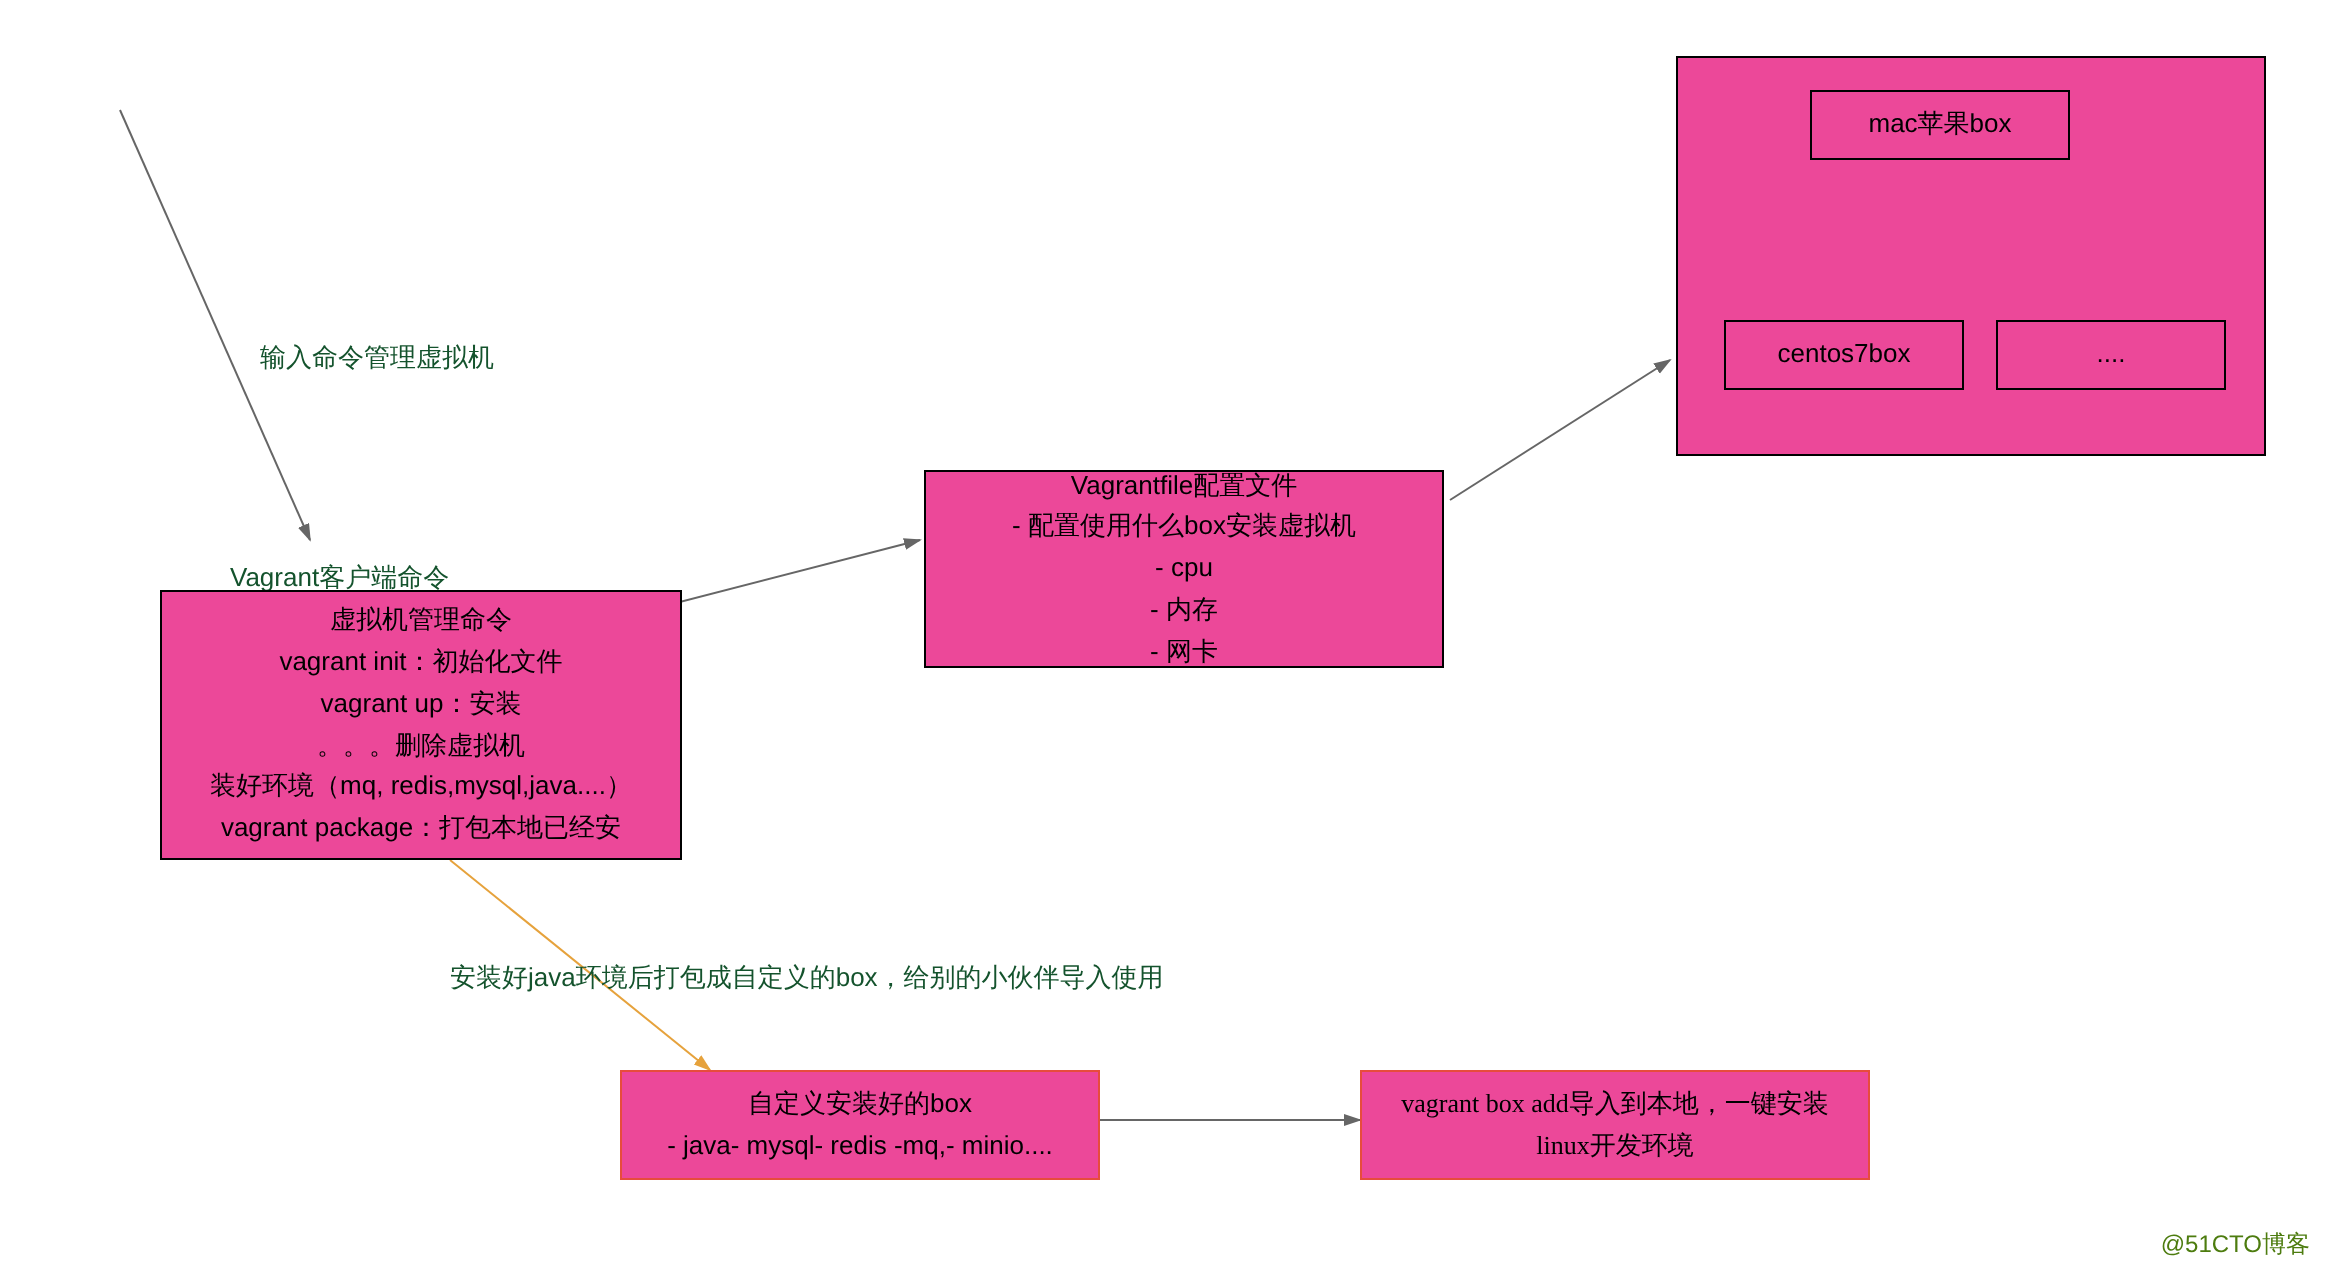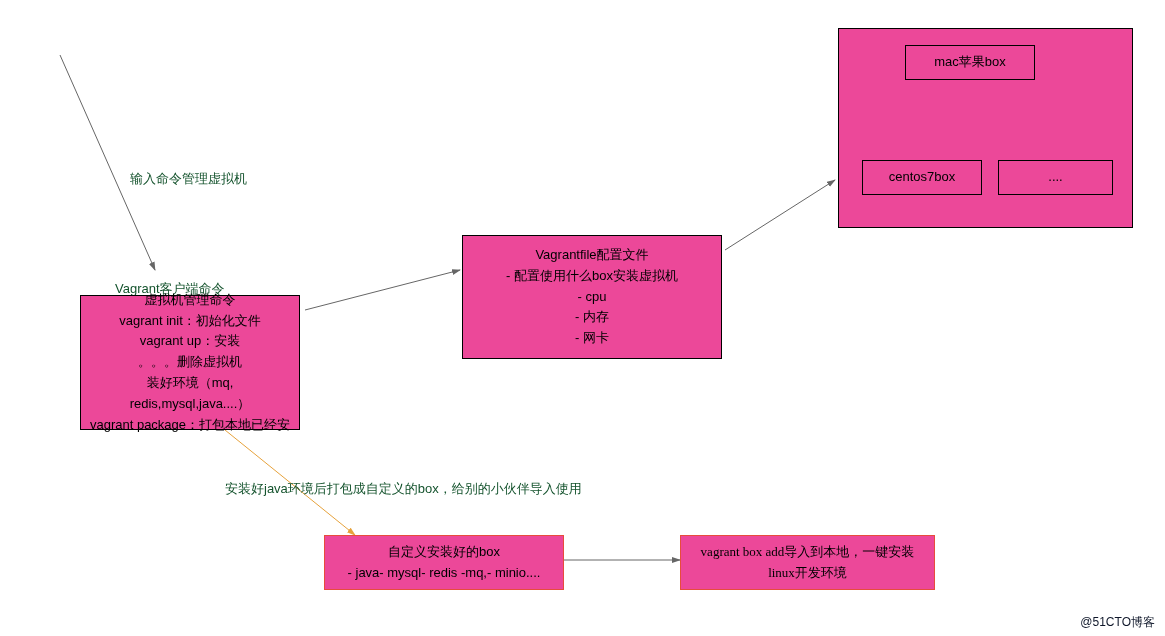--- a/index.html
+++ b/index.html
@@ -1,20 +1,20 @@
 <!DOCTYPE html>
 <html><head>
   <meta charset="utf-8">
   <style>
     * { margin: 0; padding: 0; box-sizing: border-box; }
     body { width: 1165px; height: 636px; position: relative; font-family: "Microsoft YaHei", Arial, sans-serif; background: #fff; }
     .box { position: absolute; border: 1px solid #000; background: #ec4899; text-align: center; display: flex; flex-direction: column; justify-content: center; align-items: center; padding: 8px; font-size: 13px; line-height: 1.6; }
     .box-red { border: 1px solid #e74c3c; }
     .label { position: absolute; font-size: 13px; color: #14532d; }
-    .watermark { position: absolute; right: 10px; bottom: 5px; color: #0f172a; font-size: 12px; }
+    .watermark { position: absolute; right: 10px; bottom: 5px; color: #4d7c0f; font-size: 12px; }
     svg.arrows { position: absolute; top: 0; left: 0; width: 1165px; height: 636px; pointer-events: none; }
     .line { stroke: #666; stroke-width: 1; fill: none; }
     .line-orange { stroke: #e6a23c; stroke-width: 1; fill: none; }
     .arrowhead { fill: #666; }
     .arrowhead-orange { fill: #e6a23c; }
   </style>
 </head>
 <body>
 
 <svg class="arrows">
@@ -36,50 +36,50 @@
   <line x1="225" y1="430" x2="355" y2="535" class="line-orange" marker-end="url(#aho)"></line>
 
   <line x1="550" y1="560" x2="680" y2="560" class="line" marker-end="url(#ah)"></line>
 </svg>
 
 <div class="label" style="left:130px; top:170px;">输入命令管理虚拟机</div>
 <div class="label" style="left:115px; top:280px;">Vagrant客户端命令</div>
 <div class="label" style="left:225px; top:480px;">安装好java环境后打包成自定义的box，给别的小伙伴导入使用</div>
 <div class="label" style="left:927px; top:125px;">云服务器上有box仓库</div>
 
-<div class="box" style="left:80px; top:295px; width:220px; height:135px;">
+<div class="box" style="left:80px; top:295px; width:261px; height:135px;">
   <div>虚拟机管理命令</div>
   <div>vagrant init：初始化文件</div>
   <div>vagrant up：安装</div>
   <div>。。。删除虚拟机</div>
   <div>装好环境（mq, redis,mysql,java....）</div>
   <div>vagrant package：打包本地已经安</div>
 </div>
 
-<div class="box" style="left:462px; top:235px; width:260px; height:124px;">
+<div class="box" style="left:462px; top:235px; width:260px; height:99px;">
   <div>Vagrantfile配置文件</div>
   <div>- 配置使用什么box安装虚拟机</div>
   <div>- cpu</div>
   <div>- 内存</div>
   <div>- 网卡</div>
 </div>
 
 <div class="box" style="left:838px; top:28px; width:295px; height:200px; padding:0;">
 </div>
 <div class="box" style="left:905px; top:45px; width:130px; height:35px;">
   <div>mac苹果box</div>
 </div>
 <div class="box" style="left:862px; top:160px; width:120px; height:35px;">
   <div>centos7box</div>
 </div>
 <div class="box" style="left:998px; top:160px; width:115px; height:35px;">
   <div>....</div>
 </div>
 
-<div class="box box-red" style="left:324px; top:535px; width:240px; height:55px;">
+<div class="box box-red" style="left:310px; top:535px; width:240px; height:55px;">
   <div>自定义安装好的box</div>
   <div>- java- mysql- redis -mq,- minio....</div>
 </div>
 
 <div class="box box-red" style="left:680px; top:535px; width:255px; height:55px;font-family:Liberation Serif, serif;">
   <div>vagrant box add导入到本地，一键安装</div>
   <div>linux开发环境</div>
 </div>
 
 <div class="watermark">@51CTO博客</div>

